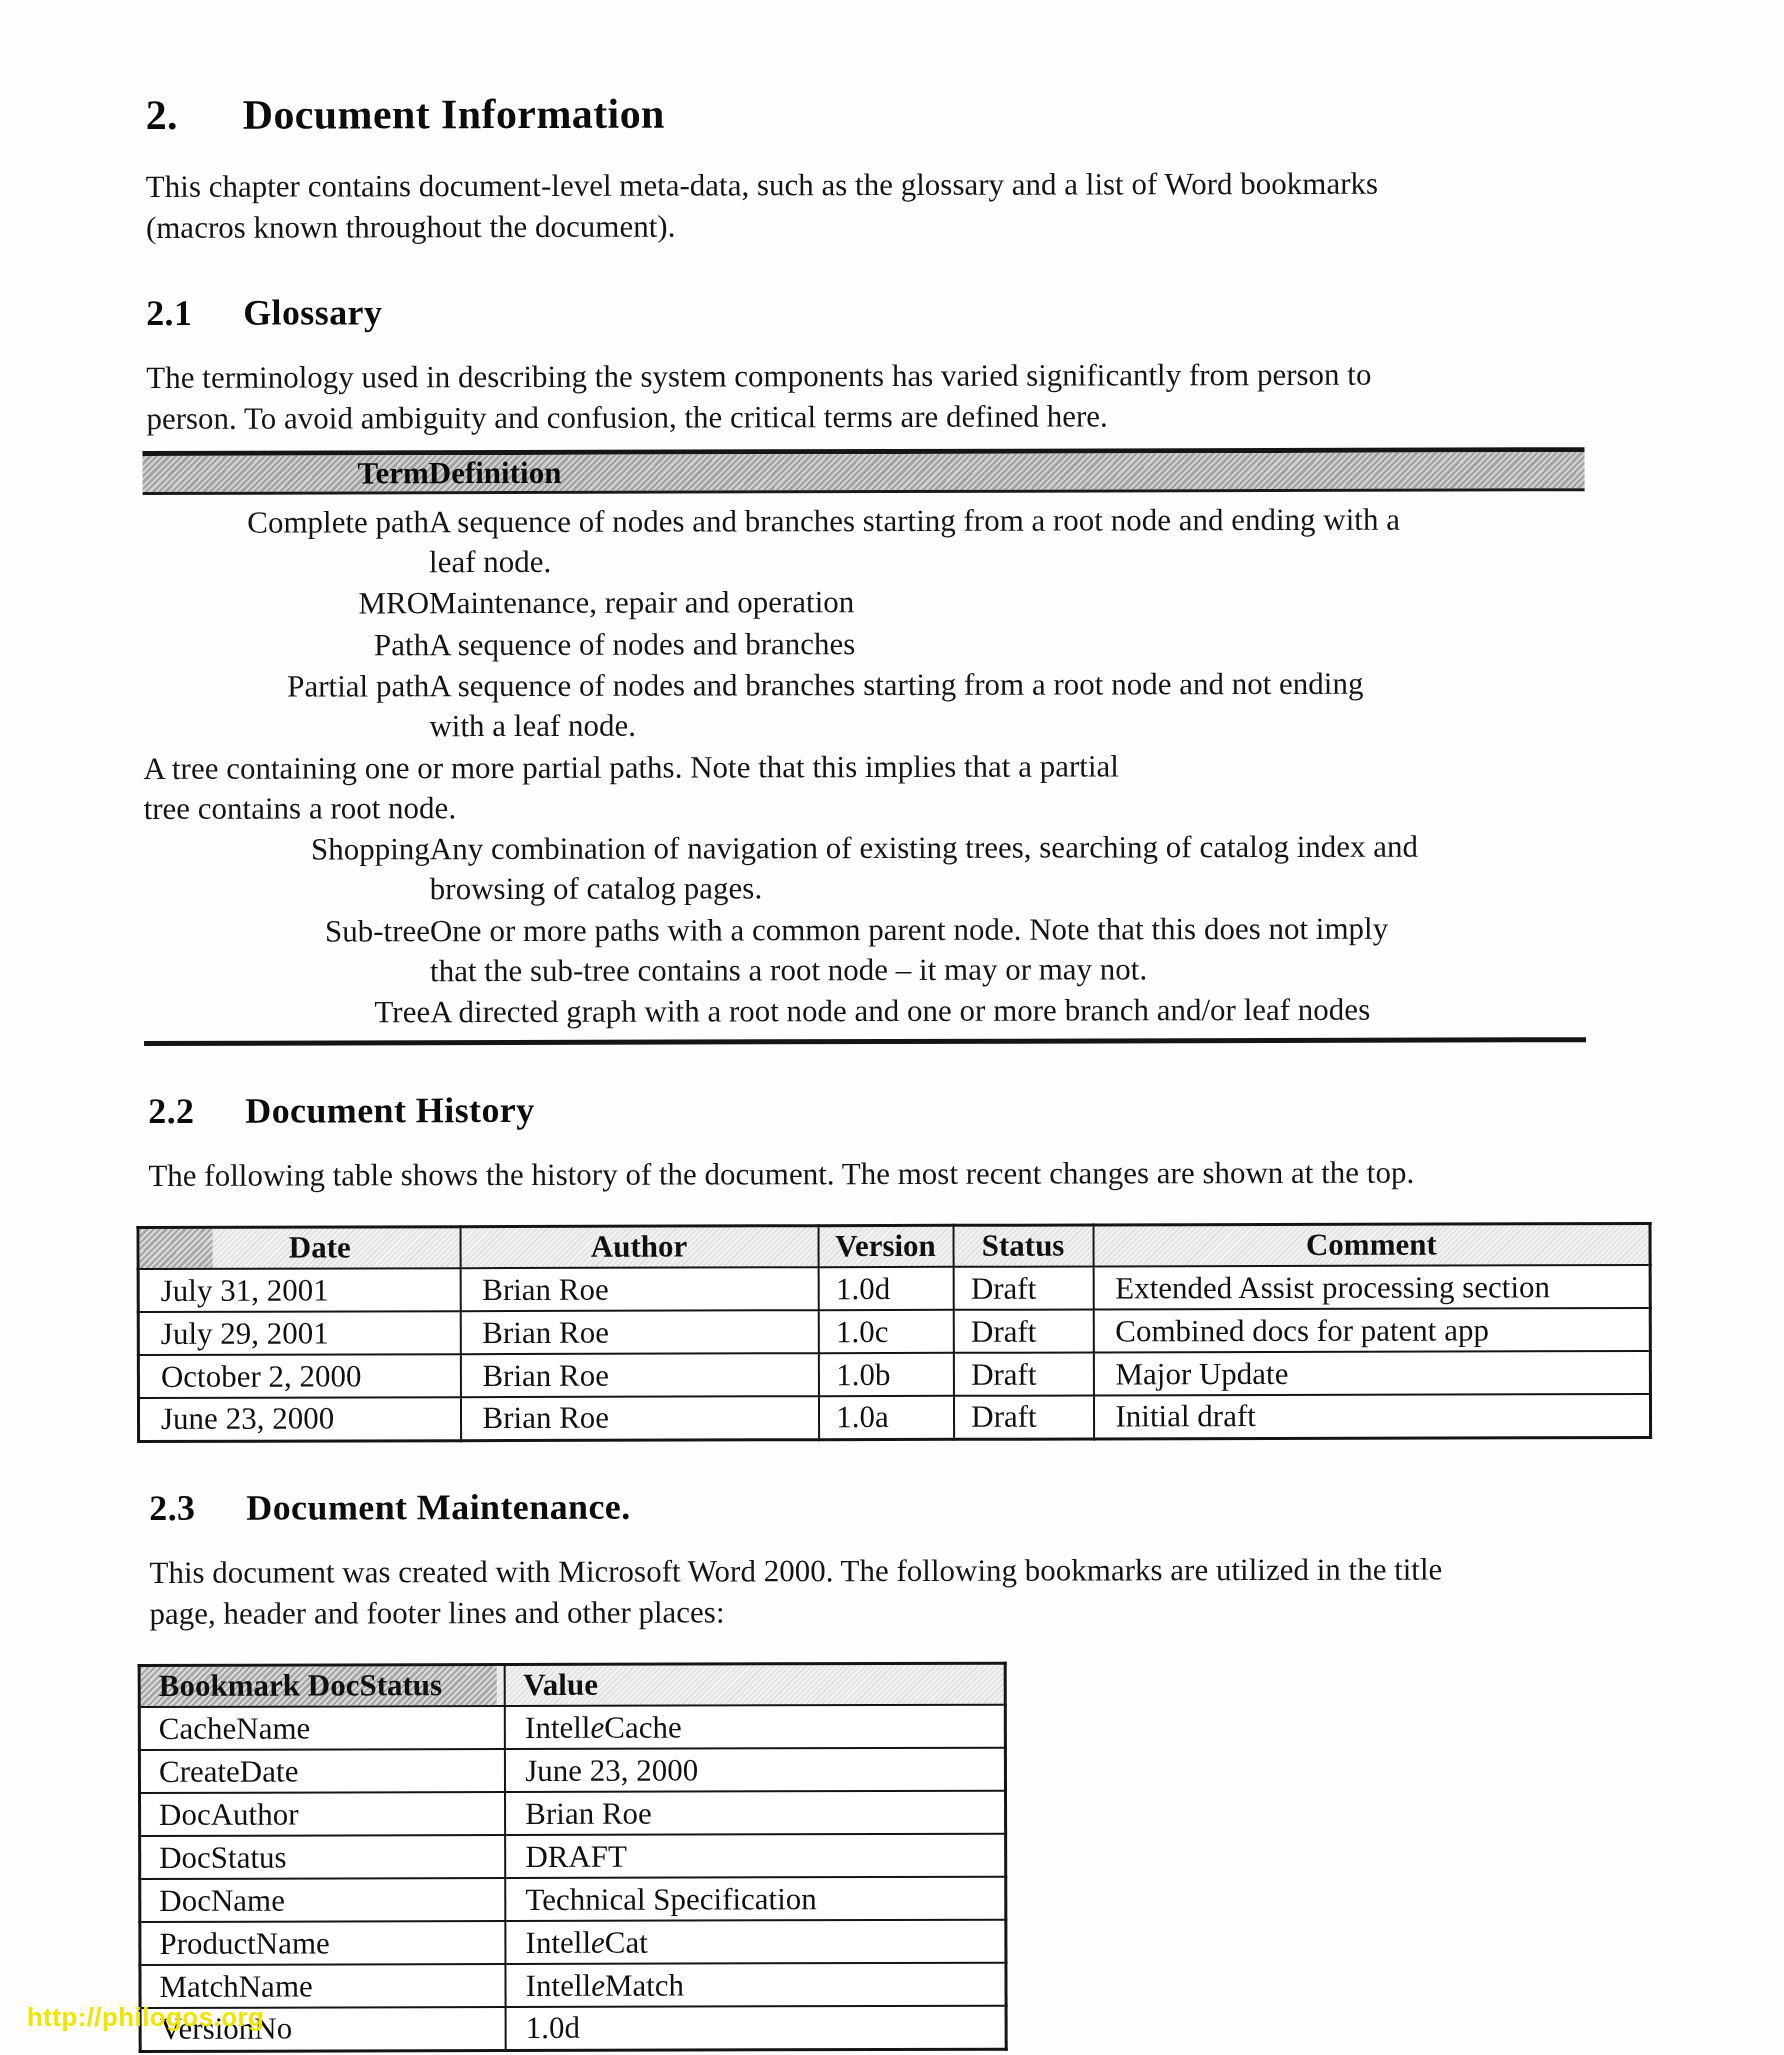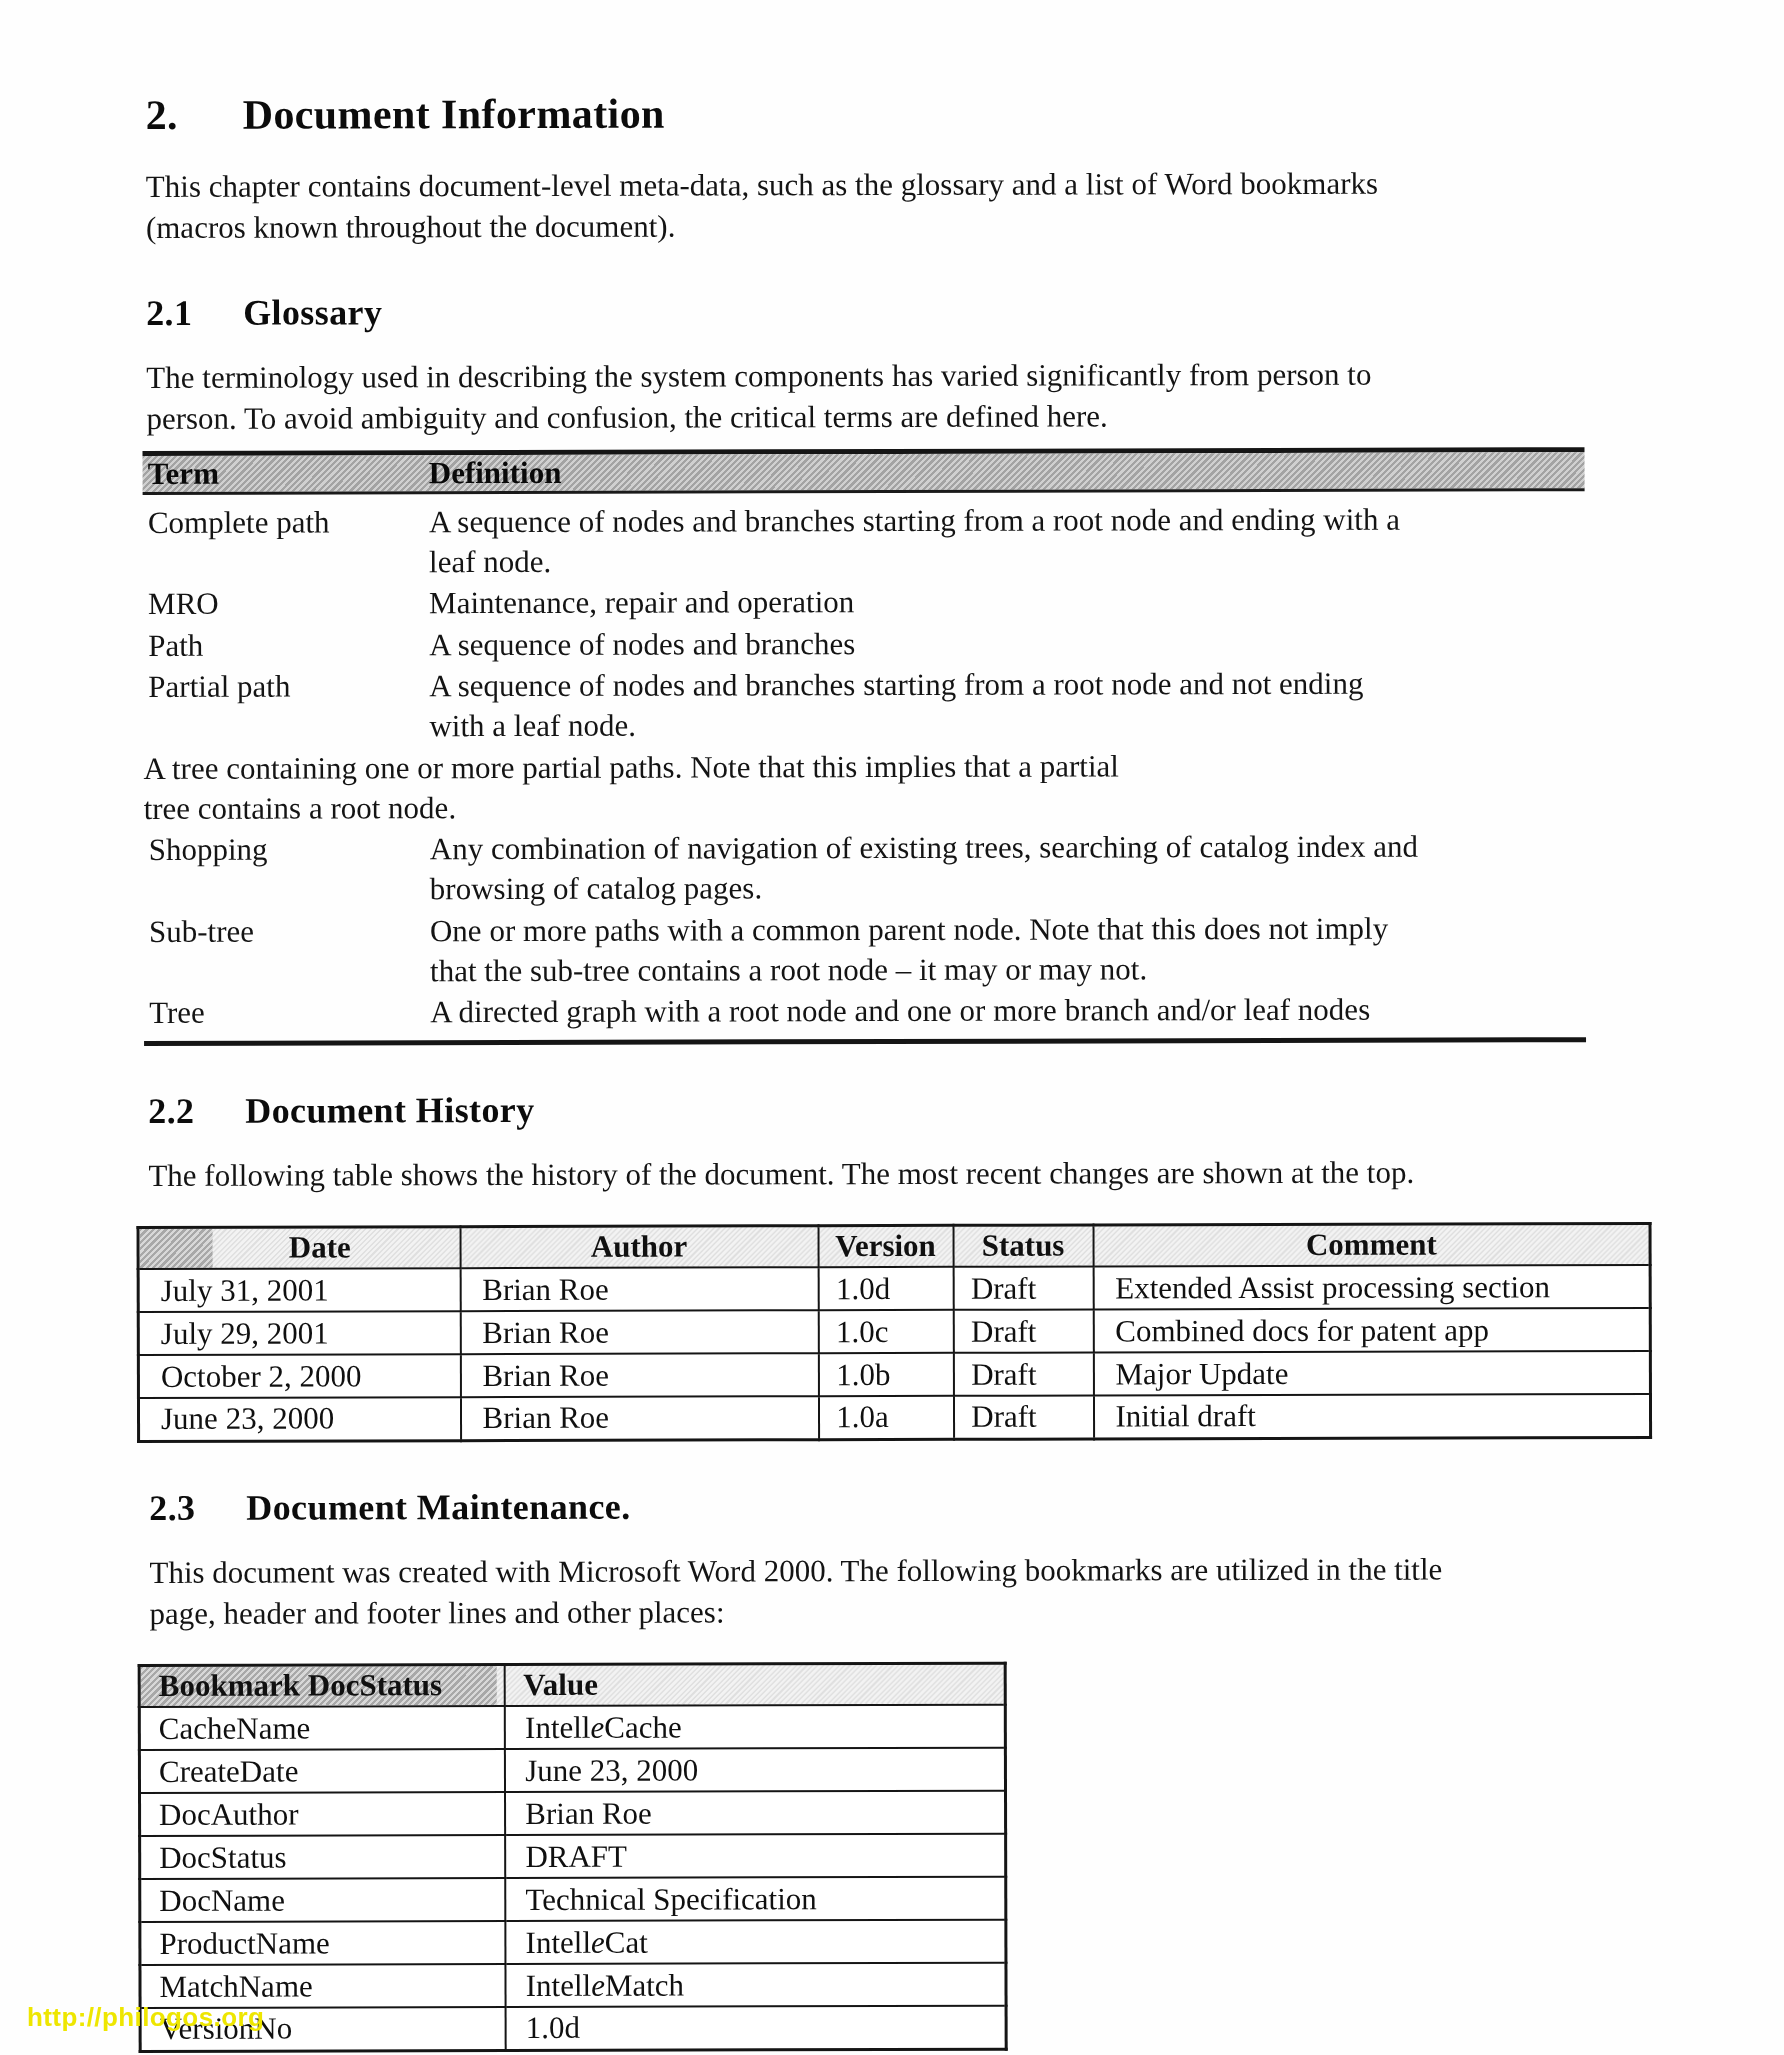--- a/index.html
+++ b/index.html
@@ -22,21 +22,21 @@
   .intro { font-size:31px; line-height:41px; margin:0 0 30px 0; white-space:pre-line; }
   .intro.tight { margin-bottom:12px; }
   
   .glossary { width:1442px; margin-left:-3.8px; border-top:5.3px solid #151515; border-bottom:5.3px solid #151515; }
   .g-header {
     display:flex; align-items:center; height:36px;
     background:repeating-linear-gradient(135deg,#a3a3a3 0 2.3px,#d0d0d0 2.3px 4.5px);
     border-bottom:3px solid #1a1a1a;
     font-weight:bold; font-size:31px; color:#0a0a0a;
   }
-  .g-term-col { width:286px; flex:none; padding-left:5px; box-sizing:border-box; }
+  .g-term-col { width:286px; flex:none; padding-left:5px; box-sizing:border-box;text-align:right; }
   .g-def-col  { flex:1; }
   .g-body { padding:7.6px 0 6px 0; font-size:31px; line-height:40px; }
   .g-row { display:flex; margin-bottom:1.5px; }
   .g-def-col.wrap { white-space:pre-line; padding-right:12px; }
   
   table.grid { border-collapse:collapse; table-layout:fixed; font-size:31px; color:#101010; margin-left:-12px; }
   table.grid th, table.grid td { border:2.3px solid #151515; box-sizing:border-box; overflow:hidden; }
   table.grid { border:3.8px solid #151515; }
   table.grid th {
     height:42px; font-weight:bold; text-align:center; padding:1.5px 6px;

